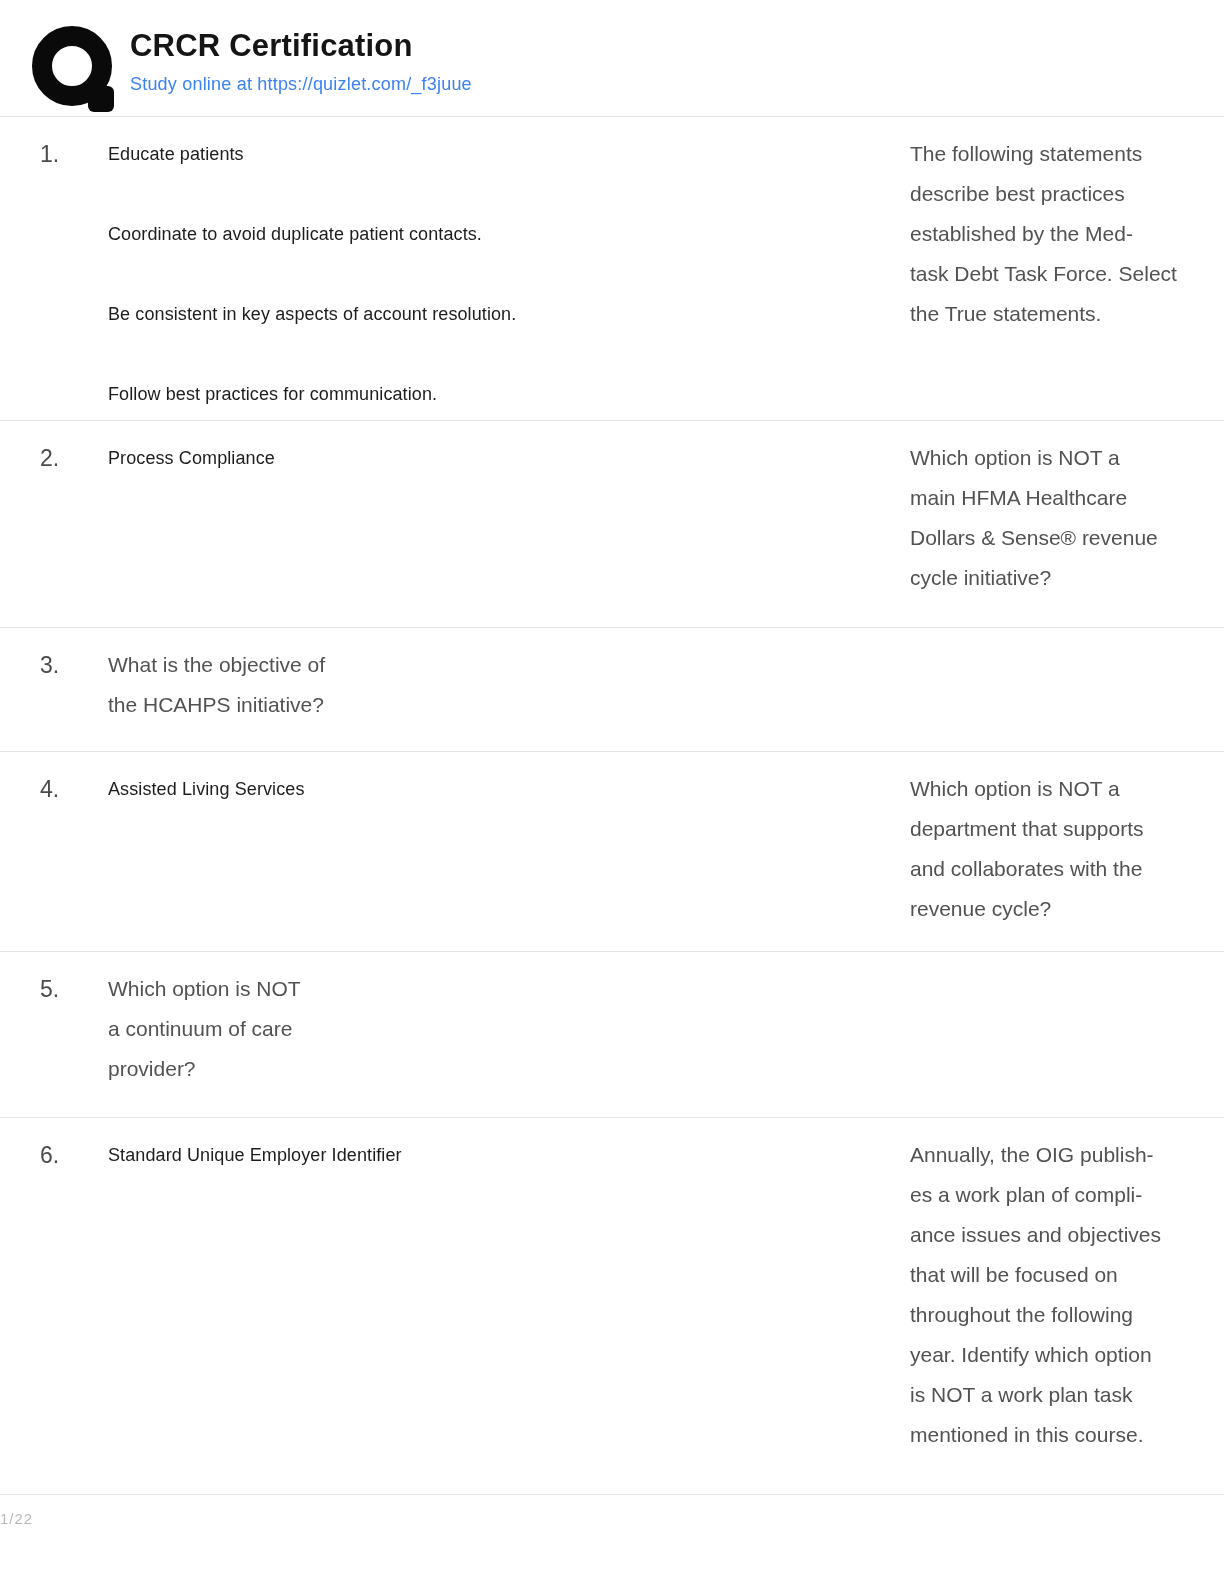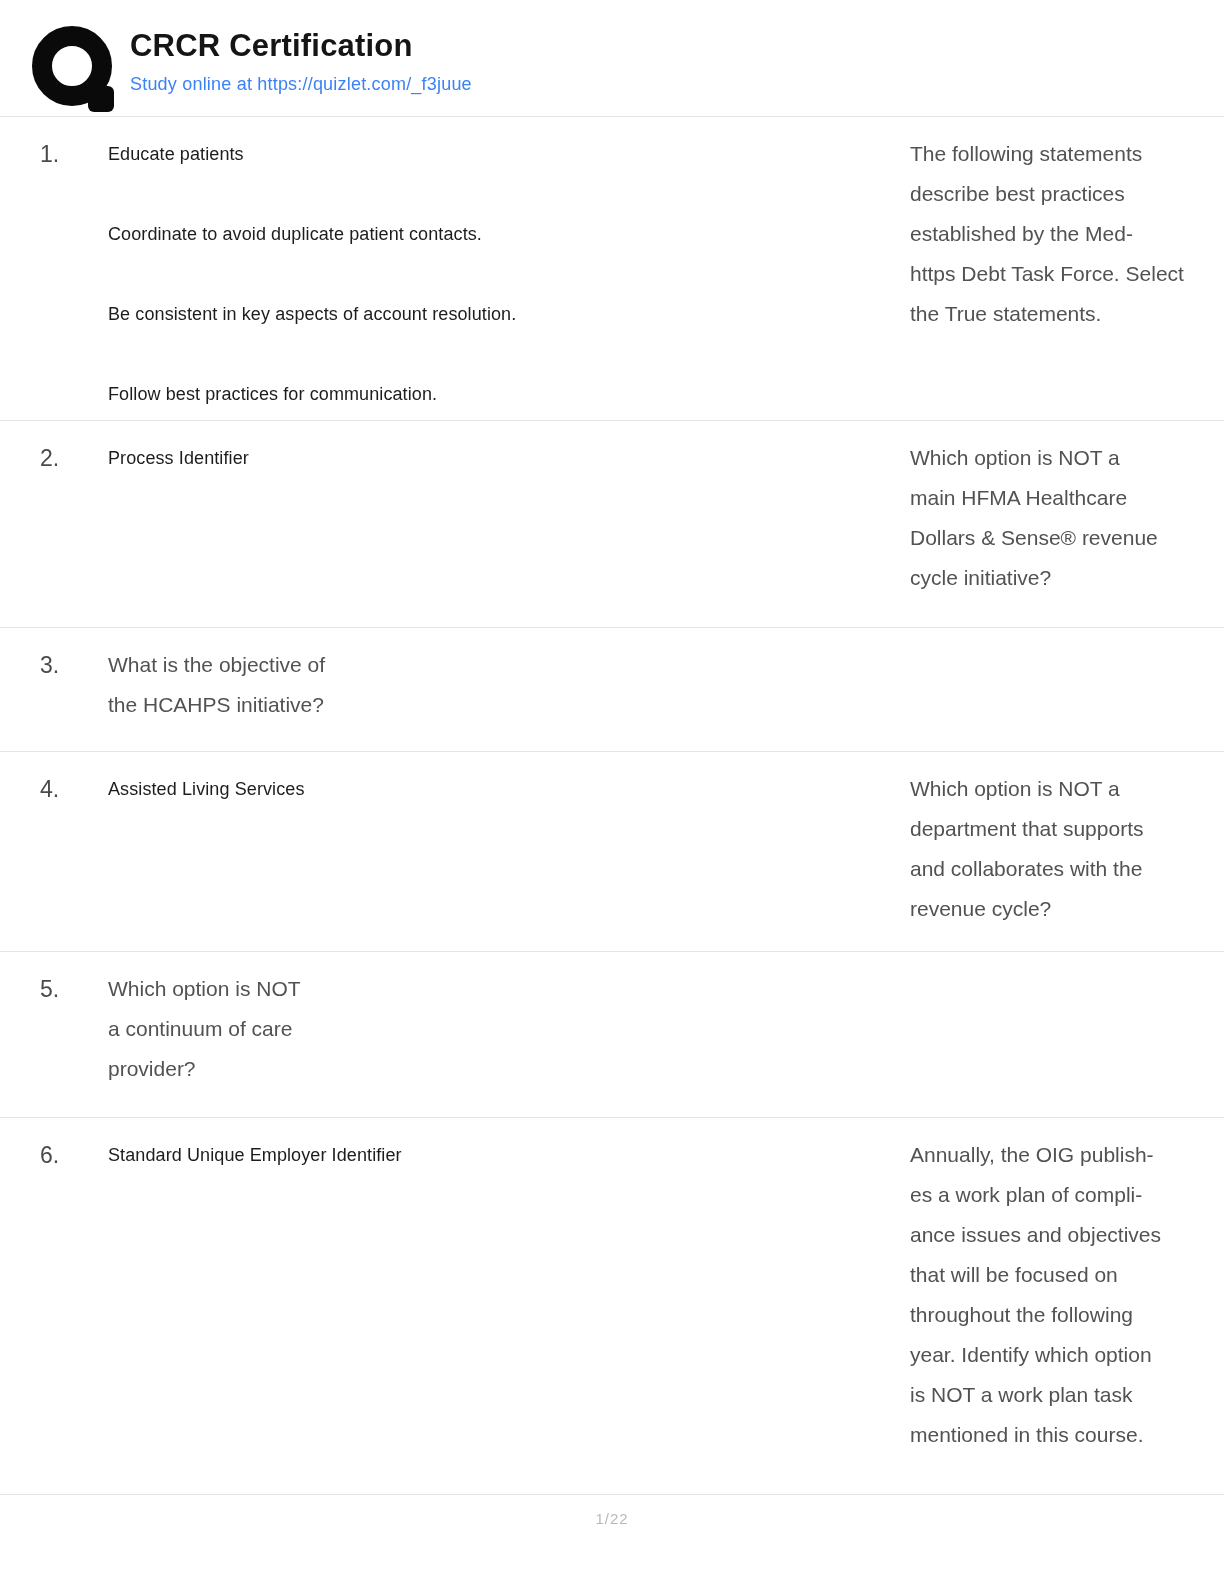--- a/index.html
+++ b/index.html
@@ -96,21 +96,21 @@
     font-size: 21px;
     font-weight: 300;
     line-height: 40px;
     color: #525252;
     white-space: pre-line;
   }
 
   
   .footer {
     padding-top: 15px;
-    text-align: center;
+    text-align: left;
   }
   .page-number {
     font-size: 15px;
     color: #b9b9b9;
     letter-spacing: 1px;
   }
 </style>
 </head>
 <body>
 
@@ -132,27 +132,27 @@
     <div class="answer">Educate patients
 
 Coordinate to avoid duplicate patient contacts.
 
 Be consistent in key aspects of account resolution.
 
 Follow best practices for communication.</div>
     <div class="question">The following statements
 describe best practices
 established by the Med-
-https Debt Task Force. Select
+task Debt Task Force. Select
 the True statements.</div>
   </div>
 
   <div class="row row-2">
     <div class="num">2.</div>
-    <div class="answer">Process Identifier</div>
+    <div class="answer">Process Compliance</div>
     <div class="question">Which option is NOT a
 main HFMA Healthcare
 Dollars &amp; Sense® revenue
 cycle initiative?</div>
   </div>
 
   <div class="row row-3">
     <div class="num">3.</div>
     <div class="question">What is the objective of
 the HCAHPS initiative?</div>

